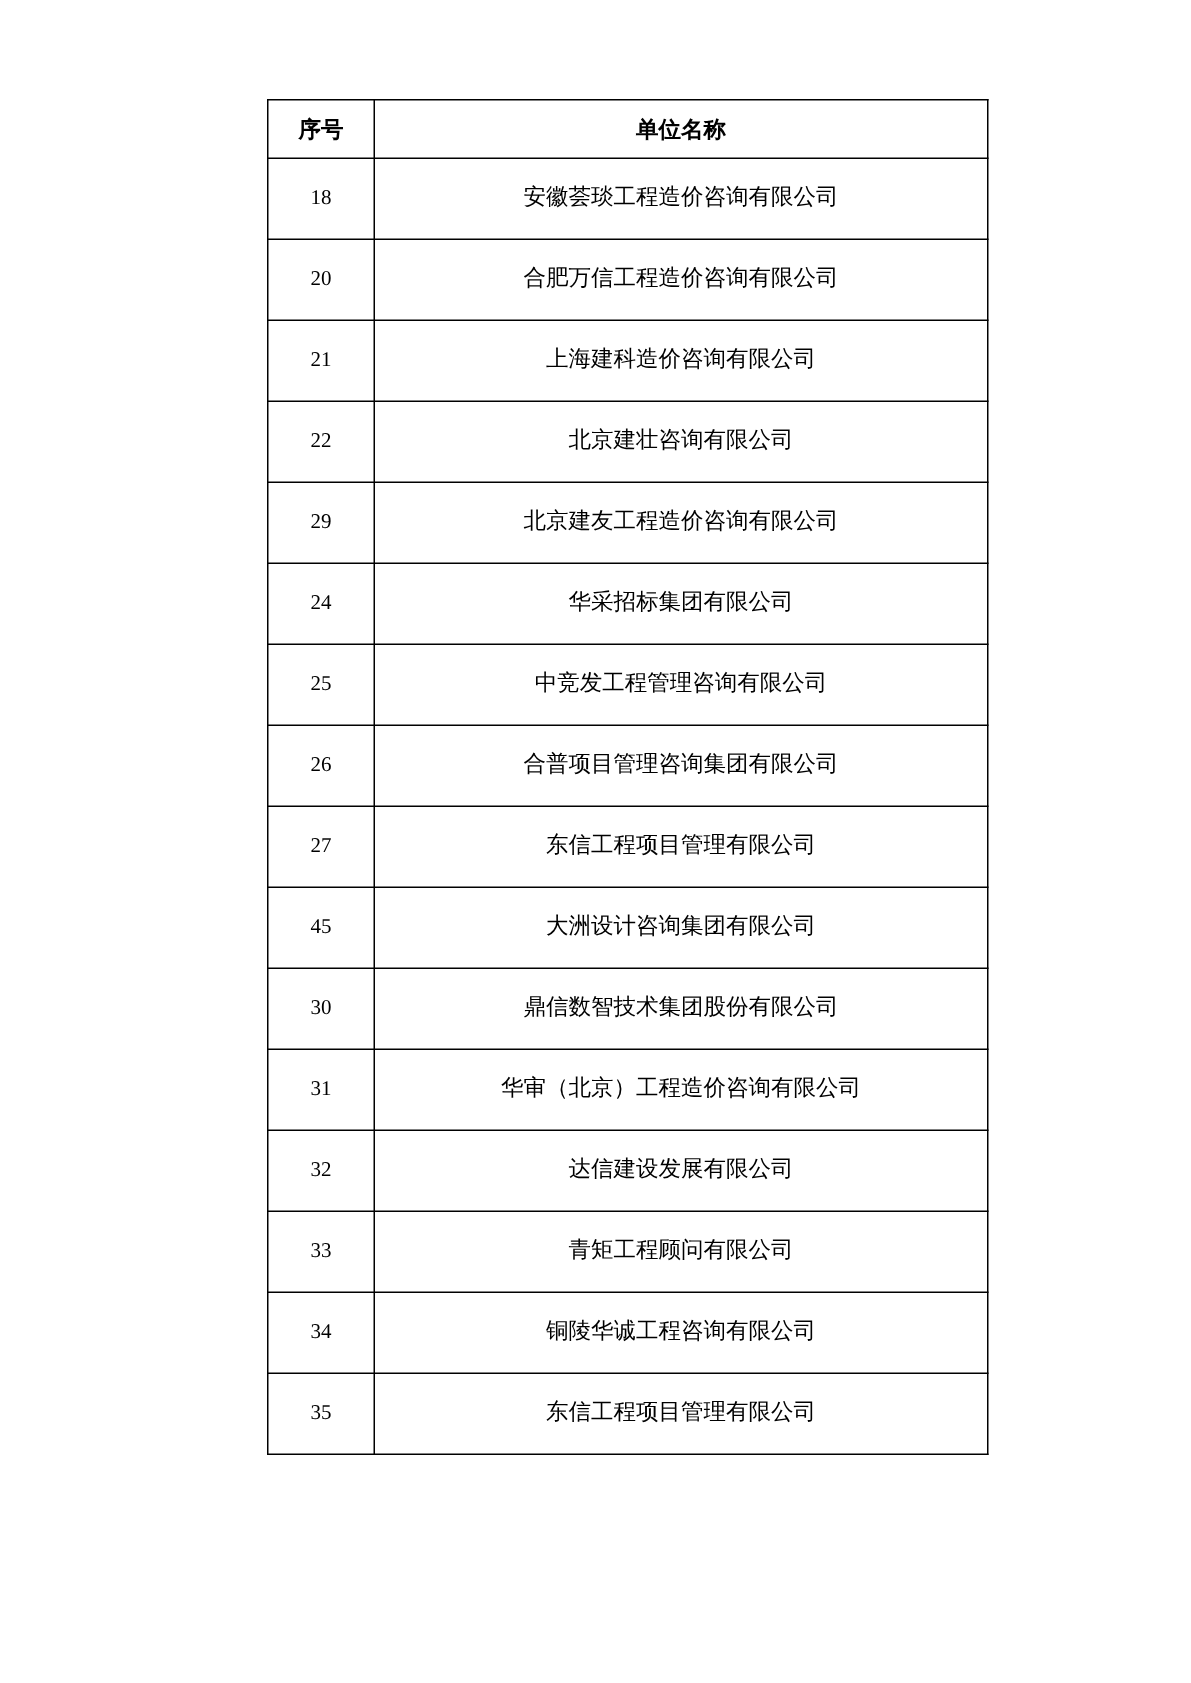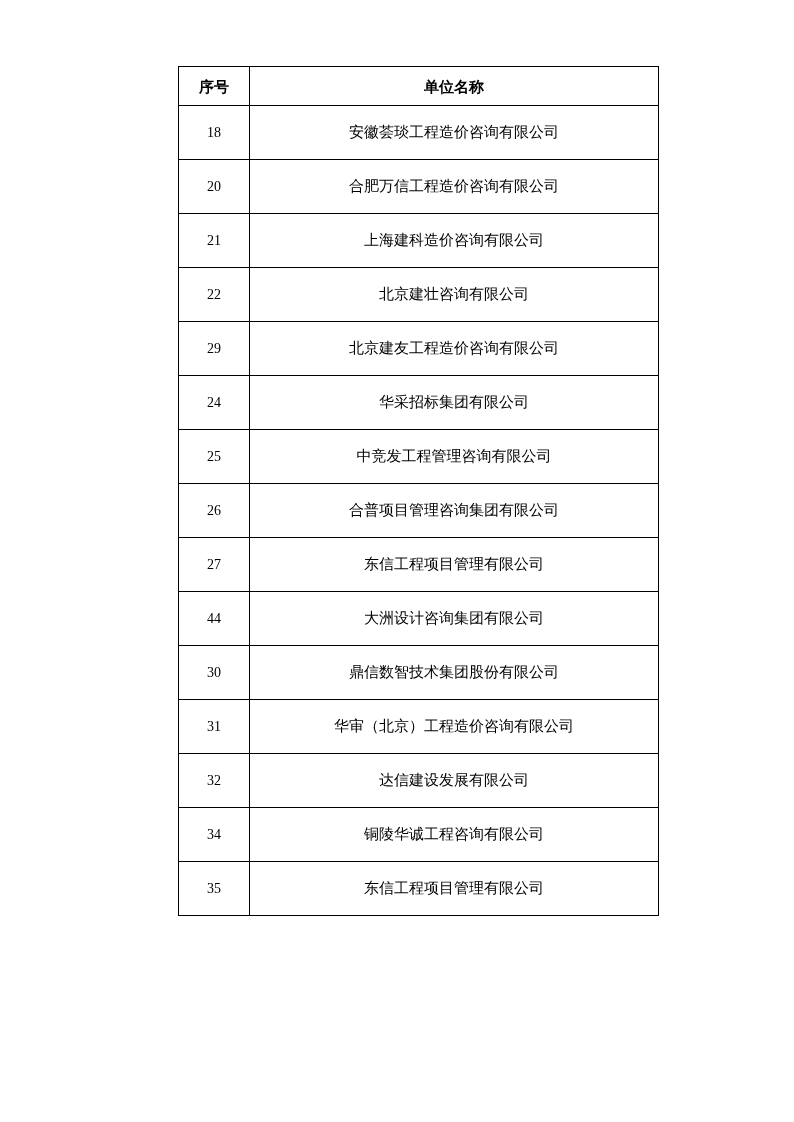--- a/index.html
+++ b/index.html
@@ -104,36 +104,40 @@
         </tr>
         <tr>
           <td class="idx">26</td>
           <td class="name">合普项目管理咨询集团有限公司</td>
         </tr>
         <tr>
           <td class="idx">27</td>
           <td class="name">东信工程项目管理有限公司</td>
         </tr>
         <tr>
-          <td class="idx">44</td>
+          <td class="idx">45</td>
           <td class="name">大洲设计咨询集团有限公司</td>
         </tr>
         <tr>
           <td class="idx">30</td>
           <td class="name">鼎信数智技术集团股份有限公司</td>
         </tr>
         <tr>
           <td class="idx">31</td>
           <td class="name">华审（北京）工程造价咨询有限公司</td>
         </tr>
         <tr>
           <td class="idx">32</td>
           <td class="name">达信建设发展有限公司</td>
         </tr>
         <tr>
+          <td class="idx">33</td>
+          <td class="name">青矩工程顾问有限公司</td>
+        </tr>
+        <tr>
           <td class="idx">34</td>
           <td class="name">铜陵华诚工程咨询有限公司</td>
         </tr>
         <tr>
           <td class="idx">35</td>
           <td class="name">东信工程项目管理有限公司</td>
         </tr>
       </tbody>
     </table>
   </div>

